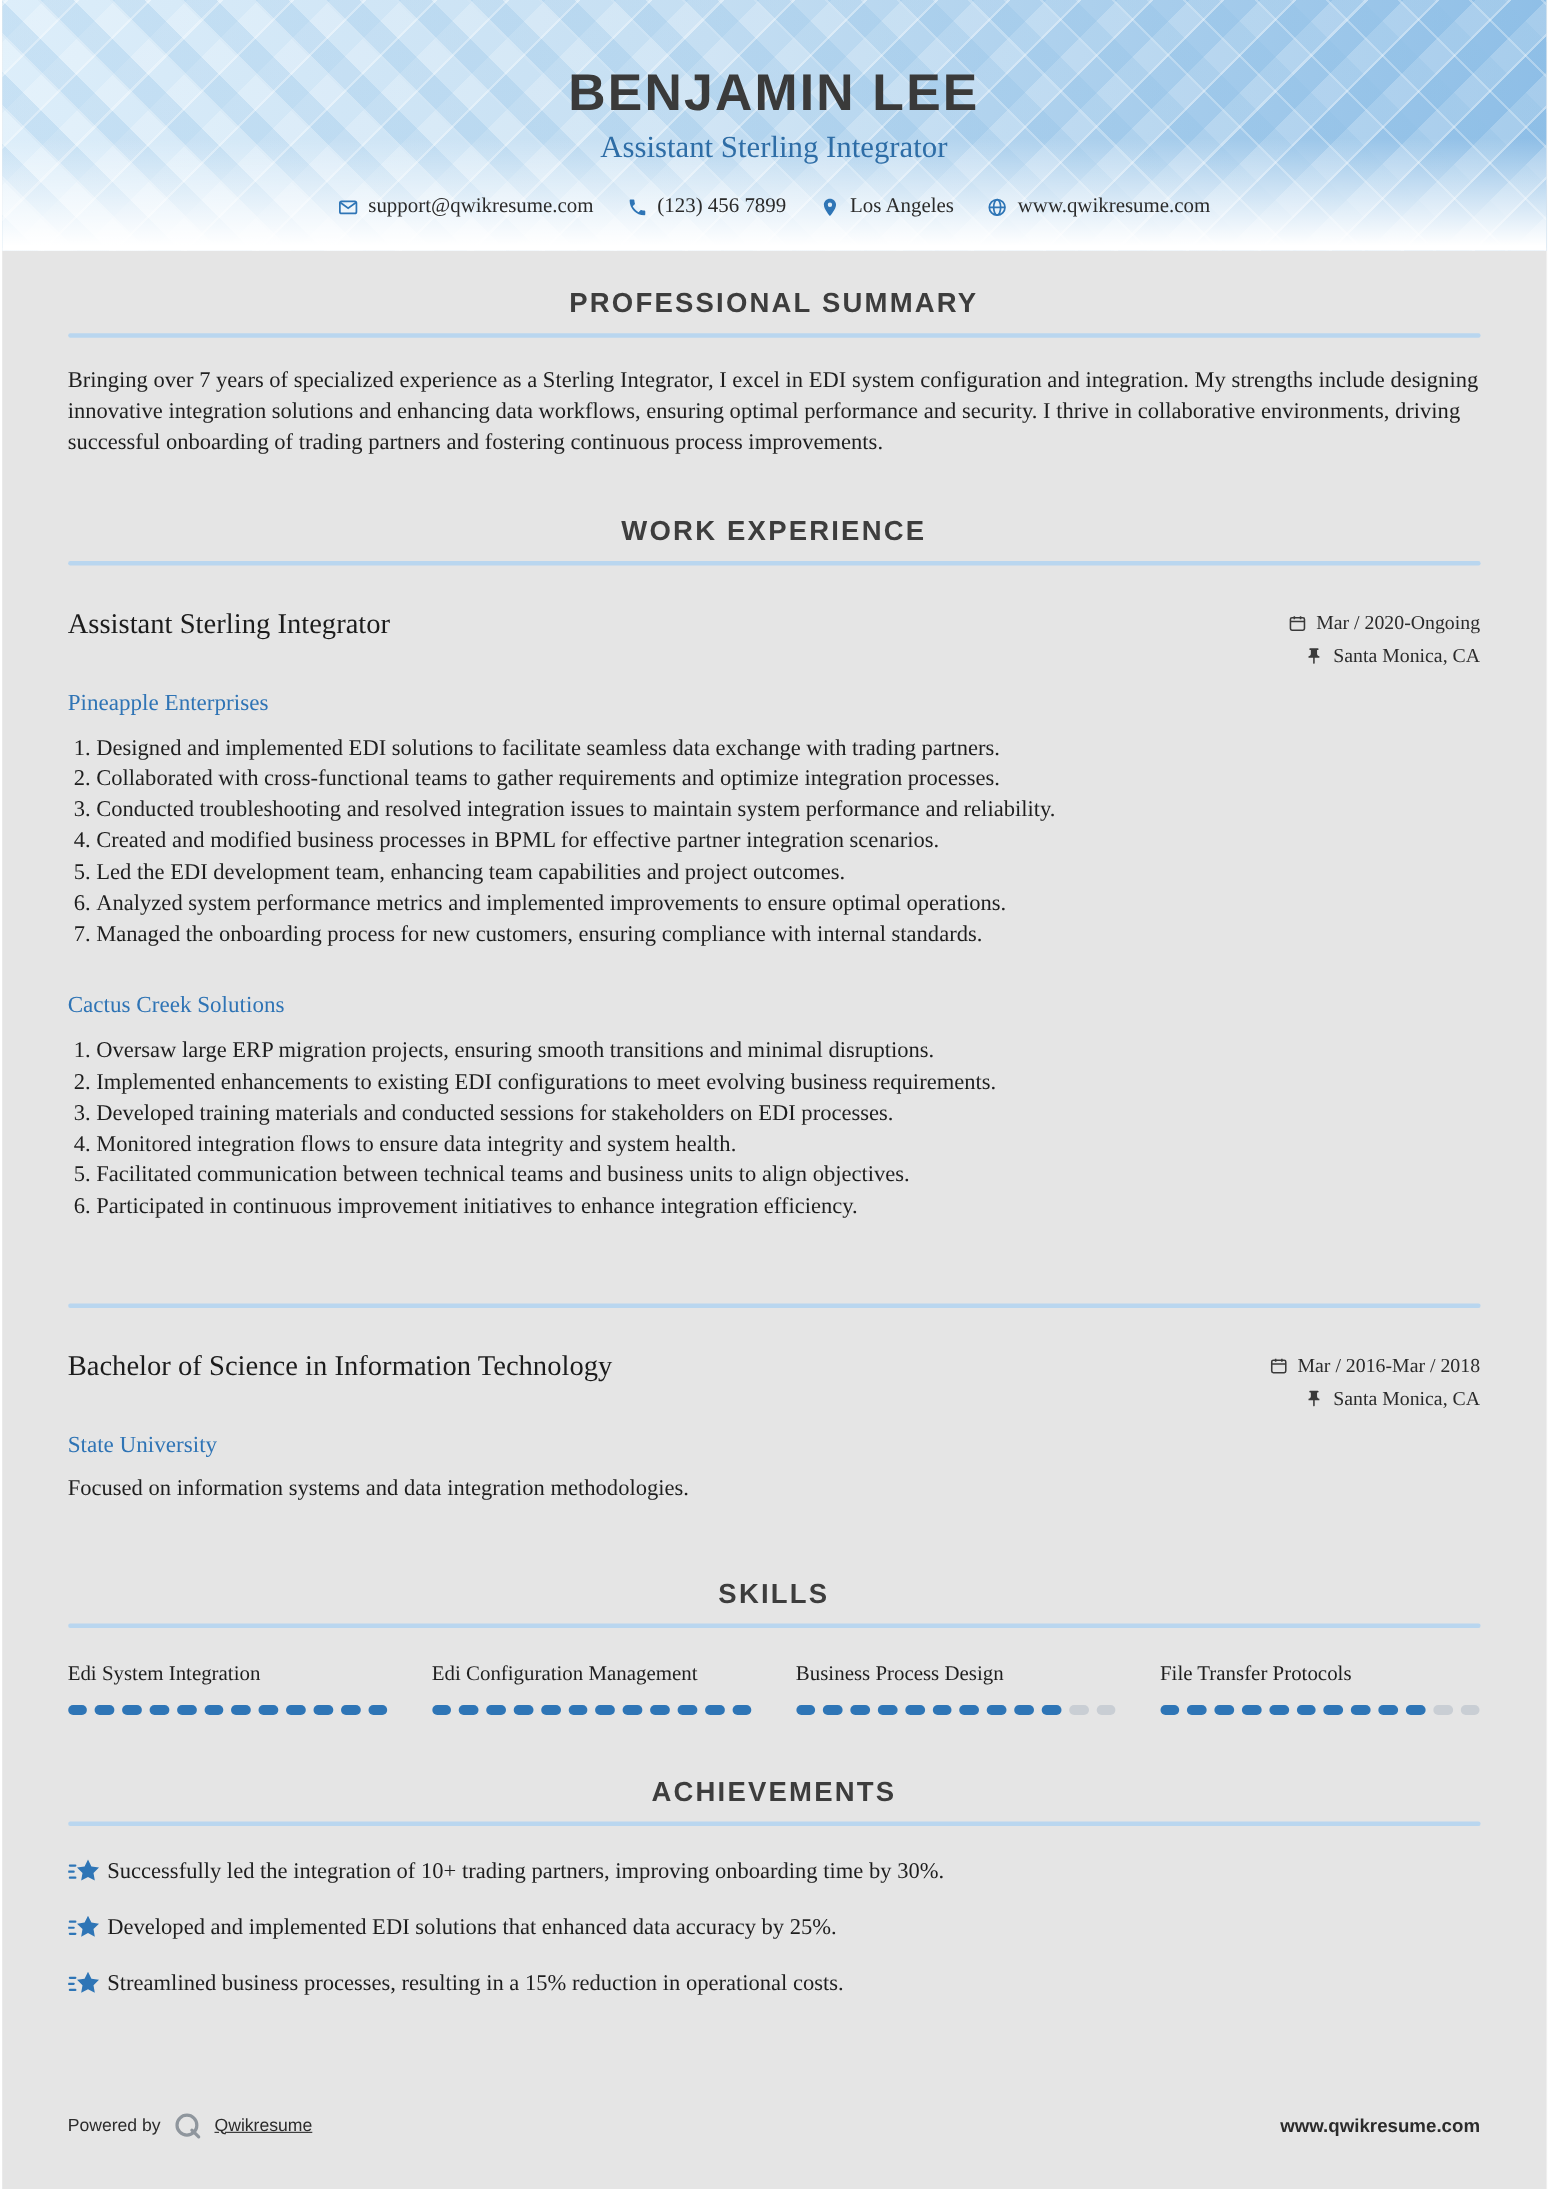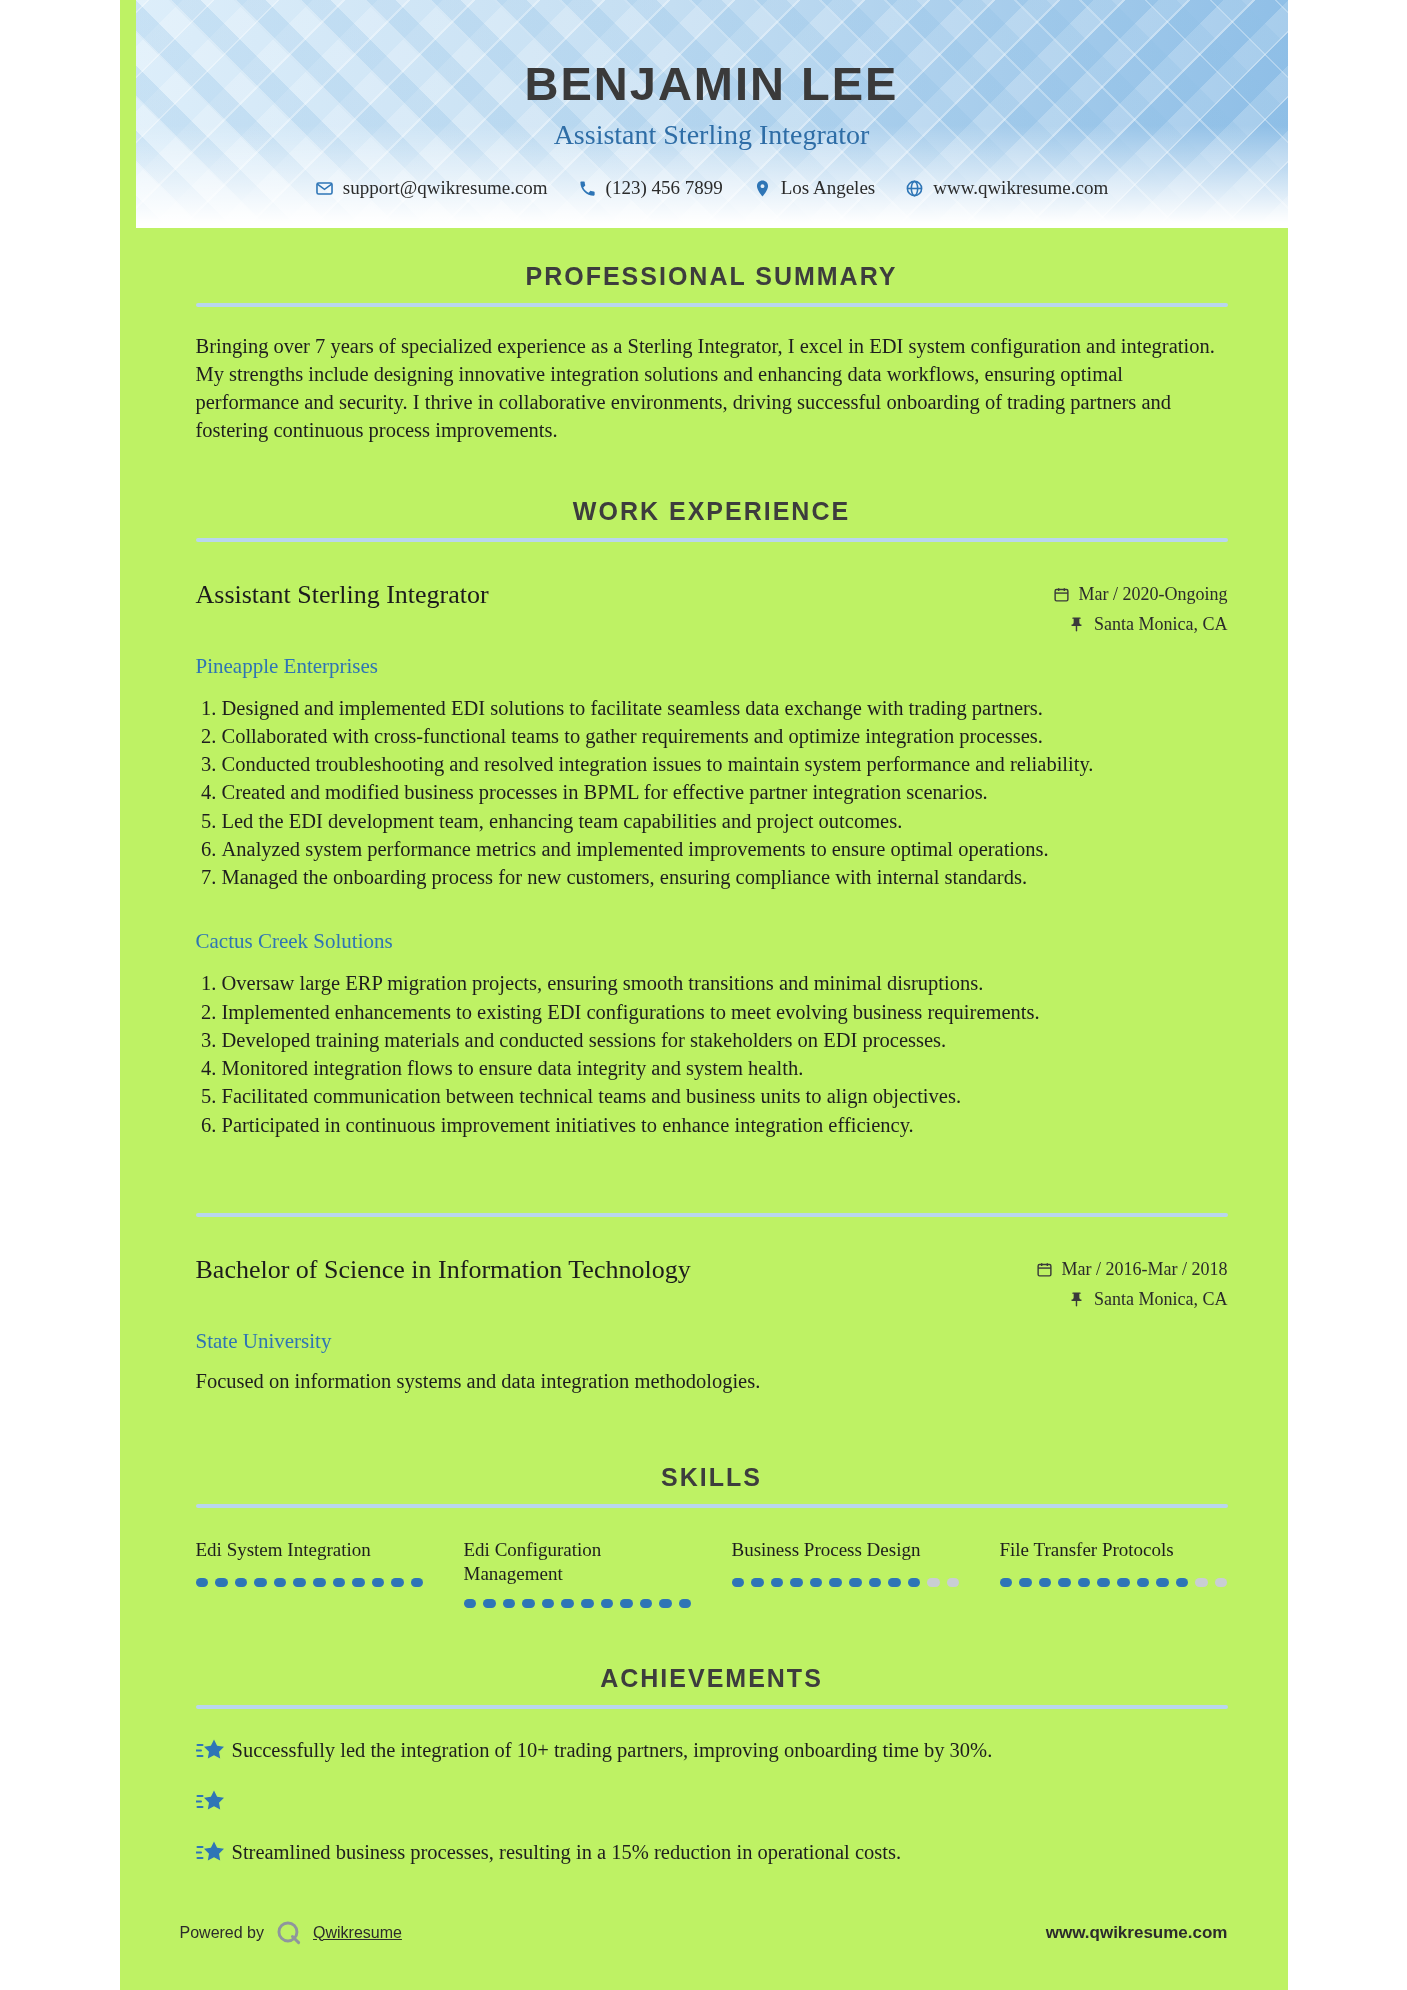--- a/index.html
+++ b/index.html
@@ -1,25 +1,24 @@
 <!DOCTYPE html>
 <html><head>
 <meta charset="utf-8">
 <style>
   html, body { margin: 0; padding: 0; background: #ffffff; }
   .page {
     position: relative;
-    width: 1152px;
+    width: 1404px;
     height: 1990px;
     margin: 0 auto;
-    background: #bef264;
+    background: #e5e5e5;
     overflow: hidden;
     font-family: "Liberation Serif", serif;
     color: #1e1e1e;
-    padding-left: 16px;
   }
 
   
   .hero {
     height: 228px;
     box-sizing: border-box;
     padding-top: 56px;
     text-align: center;
     background:
       linear-gradient(to bottom, rgba(255,255,255,0) 55%, #ffffff 98%),
@@ -374,20 +373,21 @@
           <span class="aicon">
             <svg viewBox="0 0 30 26">
                 <path fill="currentColor" d="M18 2l3.1 6.3 6.9 1-5 4.9 1.2 6.9-6.2-3.3-6.2 3.3 1.2-6.9-5-4.9 6.9-1L18 2z"></path>
                 <g stroke="currentColor" stroke-width="2" stroke-linecap="round">
                   <path d="M1.5 7.5h5"></path>
                   <path d="M.5 13h4.5"></path>
                   <path d="M1.5 18.5h5"></path>
                 </g>
               </svg>
           </span>
+          <span class="ach-text">Developed and implemented EDI solutions that enhanced data accuracy by 25%.</span>
         </div>
         <div class="ach-row">
           <span class="aicon">
             <svg viewBox="0 0 30 26">
                 <path fill="currentColor" d="M18 2l3.1 6.3 6.9 1-5 4.9 1.2 6.9-6.2-3.3-6.2 3.3 1.2-6.9-5-4.9 6.9-1L18 2z"></path>
                 <g stroke="currentColor" stroke-width="2" stroke-linecap="round">
                   <path d="M1.5 7.5h5"></path>
                   <path d="M.5 13h4.5"></path>
                   <path d="M1.5 18.5h5"></path>
                 </g>

